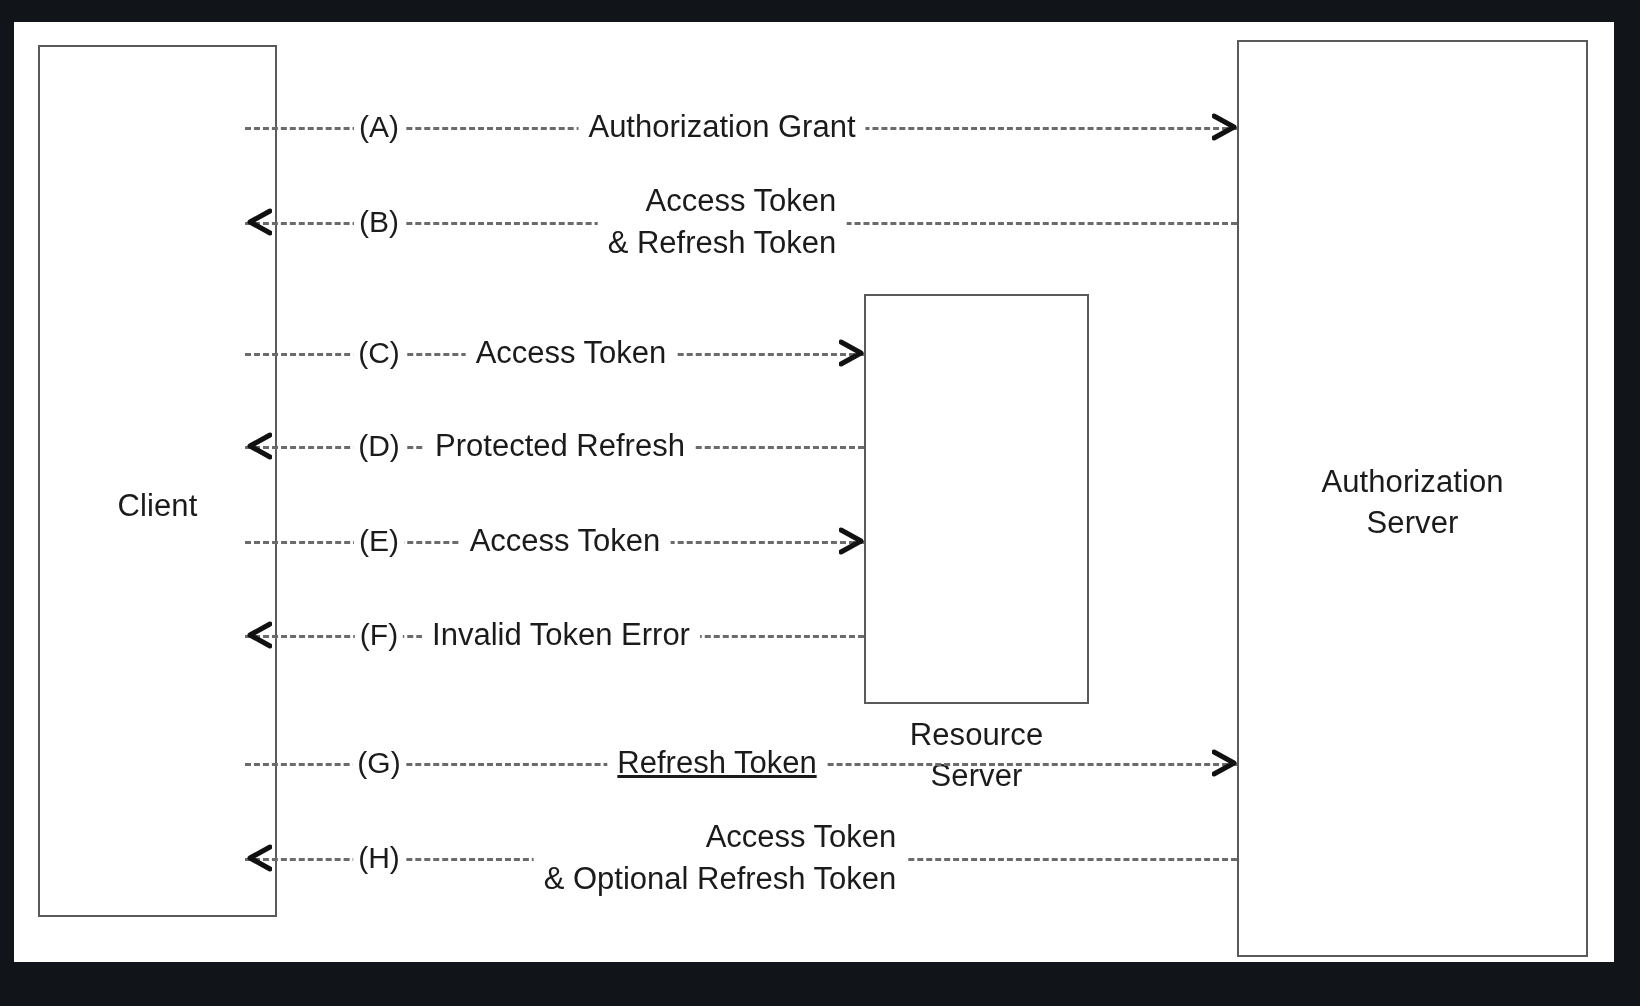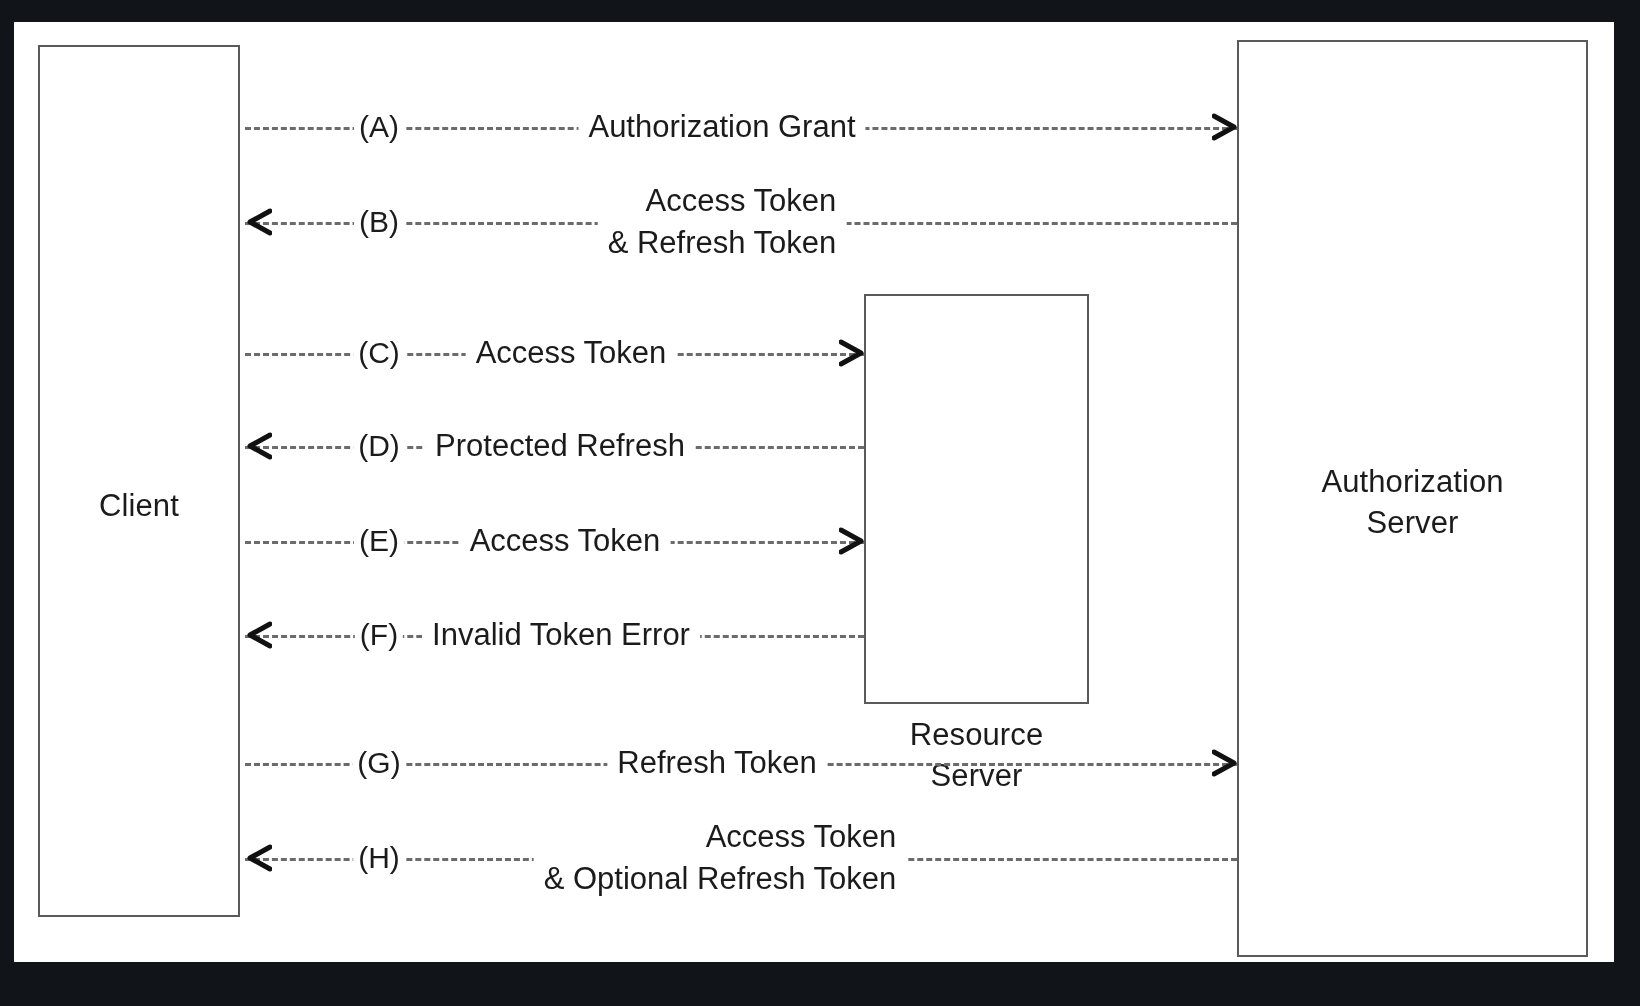--- a/index.html
+++ b/index.html
@@ -36,21 +36,21 @@
     position: absolute;
     left: 0;
     right: 0;
     text-align: center;
     color: #1b1b1b;
     font-size: 31px;
     line-height: 41px;
     letter-spacing: 0.1px;
     white-space: pre-line;
   }
-  #client-box   { left: 24px;   top: 23px;  width: 202px; height: 872px; }
+  #client-box   { left: 24px;   top: 23px;  width: 239px; height: 872px; }
   #resource-box { left: 850px;  top: 272px; width: 225px; height: 410px; }
   #authz-box    { left: 1223px; top: 18px;  width: 351px; height: 917px; }
 
   #client-label   { top: 438px; }
   #resource-label { top: 418px; }
   #authz-label    { top: 419px; }
 
   
   .flow-row {
     position: absolute;
@@ -183,21 +183,21 @@
           <div class="flow-text" style="left: 547px;">Invalid Token Error</div>
         </div>
         <div class="flow-row" style="left: 0px; top: 741px; width: 100%;">
           <div class="flow-line" style="left: 231px; width: 992px;"></div>
           <div class="arrow-head" style="left: 1198px;">
             <svg width="26" height="30" viewBox="0 0 26 30">
               <path d="M2 4 L22 15 L2 26" fill="none" stroke="#111111" stroke-width="5" stroke-linecap="round" stroke-linejoin="round"></path>
             </svg>
           </div>
           <div class="flow-step" style="left: 365px;">(G)</div>
-          <div class="flow-text" style="left: 703px;">Refresh Token</div>
+          <div class="flow-text" style="left: 703px; text-decoration: underline;">Refresh Token</div>
         </div>
         <div class="flow-row" style="left: 0px; top: 836px; width: 100%;">
           <div class="flow-line" style="left: 231px; width: 992px;"></div>
           <div class="arrow-head" style="left: 232px;">
             <svg width="26" height="30" viewBox="0 0 26 30">
               <path d="M24 4 L4 15 L24 26" fill="none" stroke="#111111" stroke-width="5" stroke-linecap="round" stroke-linejoin="round"></path>
             </svg>
           </div>
           <div class="flow-step" style="left: 365px;">(H)</div>
           <div class="flow-text two-line" style="left: 706px;">Access Token

